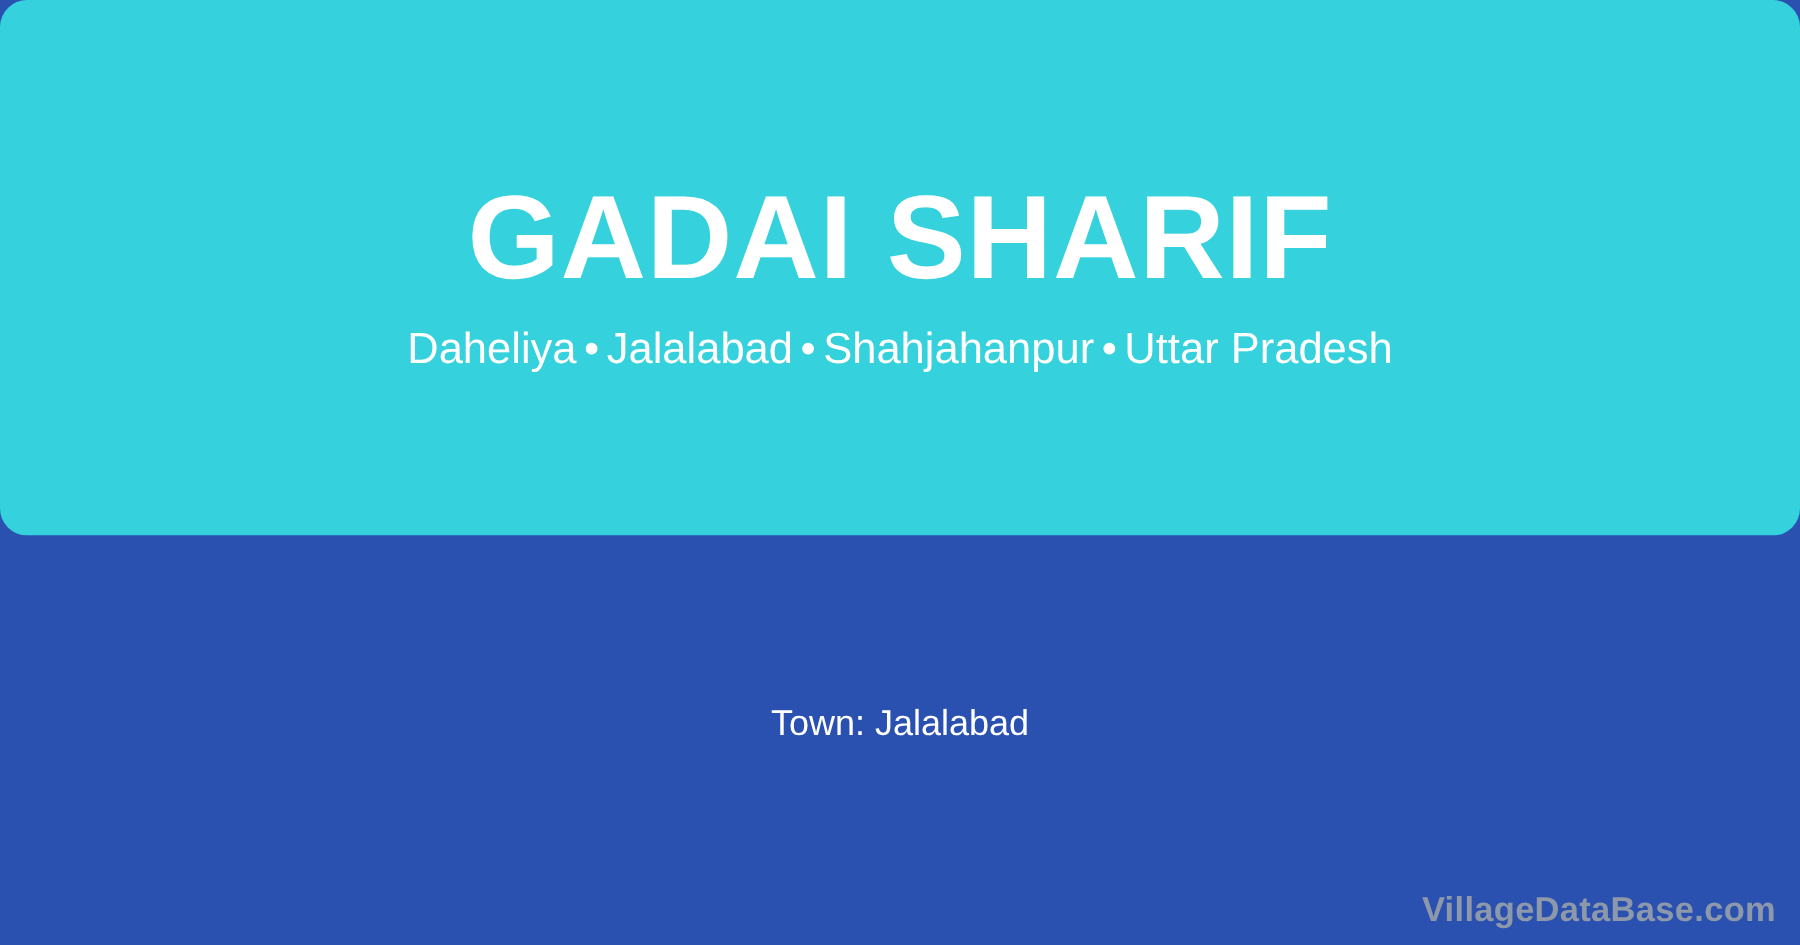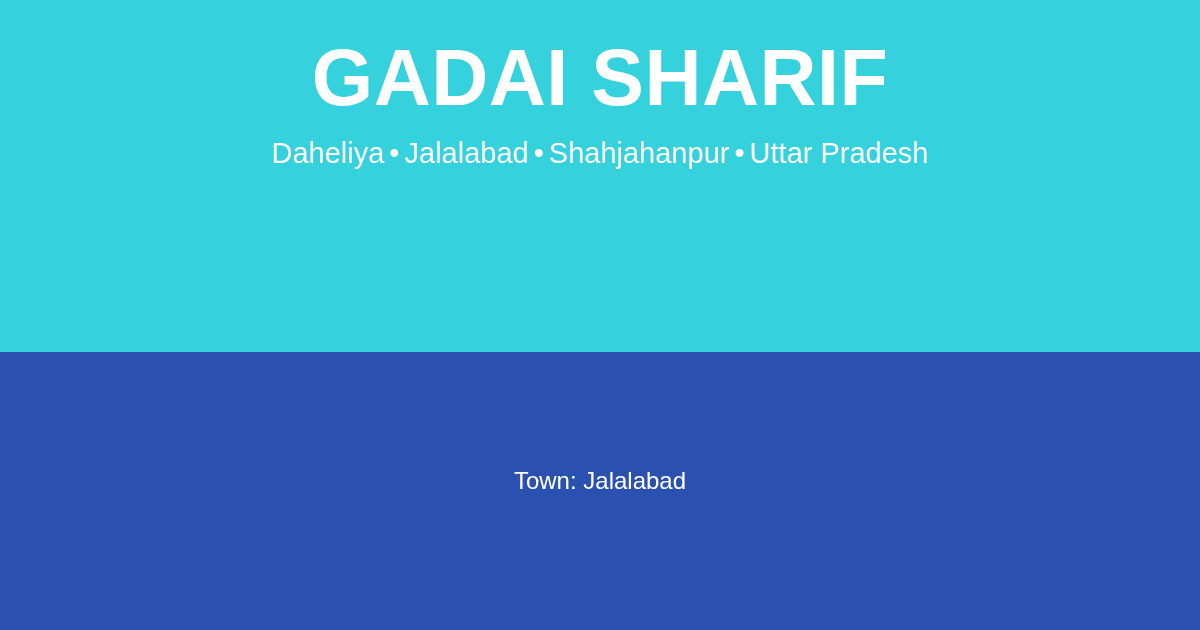--- a/index.html
+++ b/index.html
@@ -28,21 +28,22 @@
   .hero {
     position: relative;
     width: 100%;
     height: 393px;
     background: #35d1dd;
     box-sizing: border-box;
     display: flex;
     flex-direction: column;
     align-items: center;
     justify-content: flex-start;
-    padding-top: 38px;
+    padding-top: 118px;
+    border-radius: 18px;
   }
 
   .hero-title {
     margin: 0;
     font-family: "Liberation Sans", sans-serif;
     font-size: 79px;
     font-weight: 700;
     line-height: 1.0;
     letter-spacing: 0.5px;
     color: #ffffff;
@@ -121,15 +122,16 @@
     <div class="hero-subtitle">
       <span>Daheliya</span><span class="sep">•</span><span>Jalalabad</span><span class="sep">•</span><span>Shahjahanpur</span><span class="sep">•</span><span>Uttar Pradesh</span>
     </div>
   </div>
 
   <div class="panel">
     <div class="panel-detail">
       <div class="panel-detail-text">Town: Jalalabad</div>
     </div>
 
+    <div class="watermark">VillageDataBase.com</div>
   </div>
 
 </div>
 
 </body></html>

